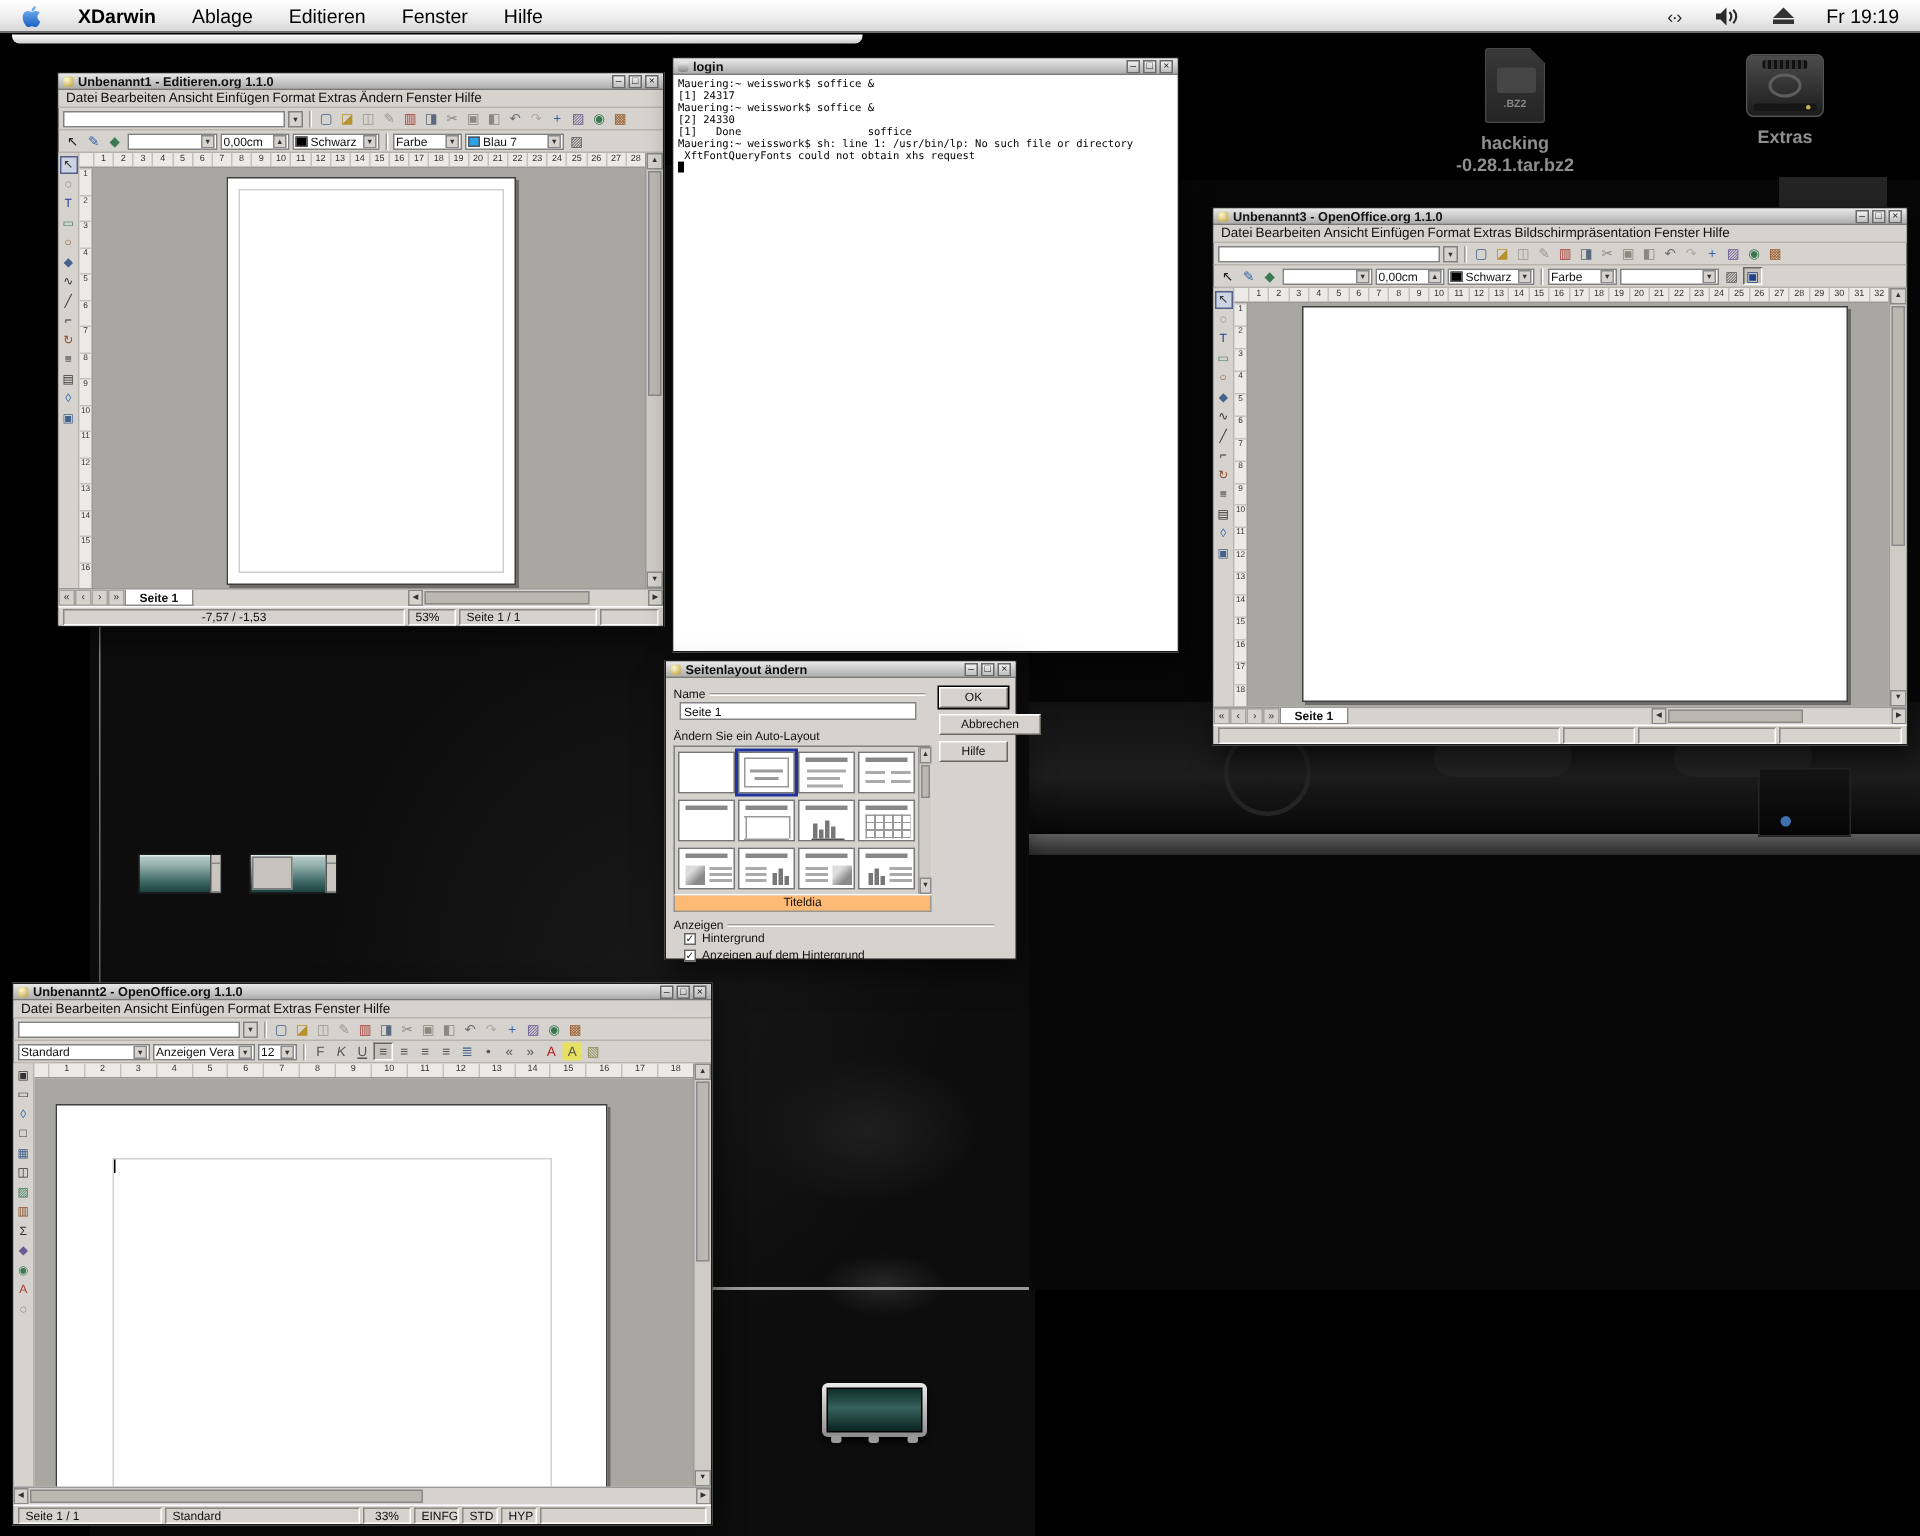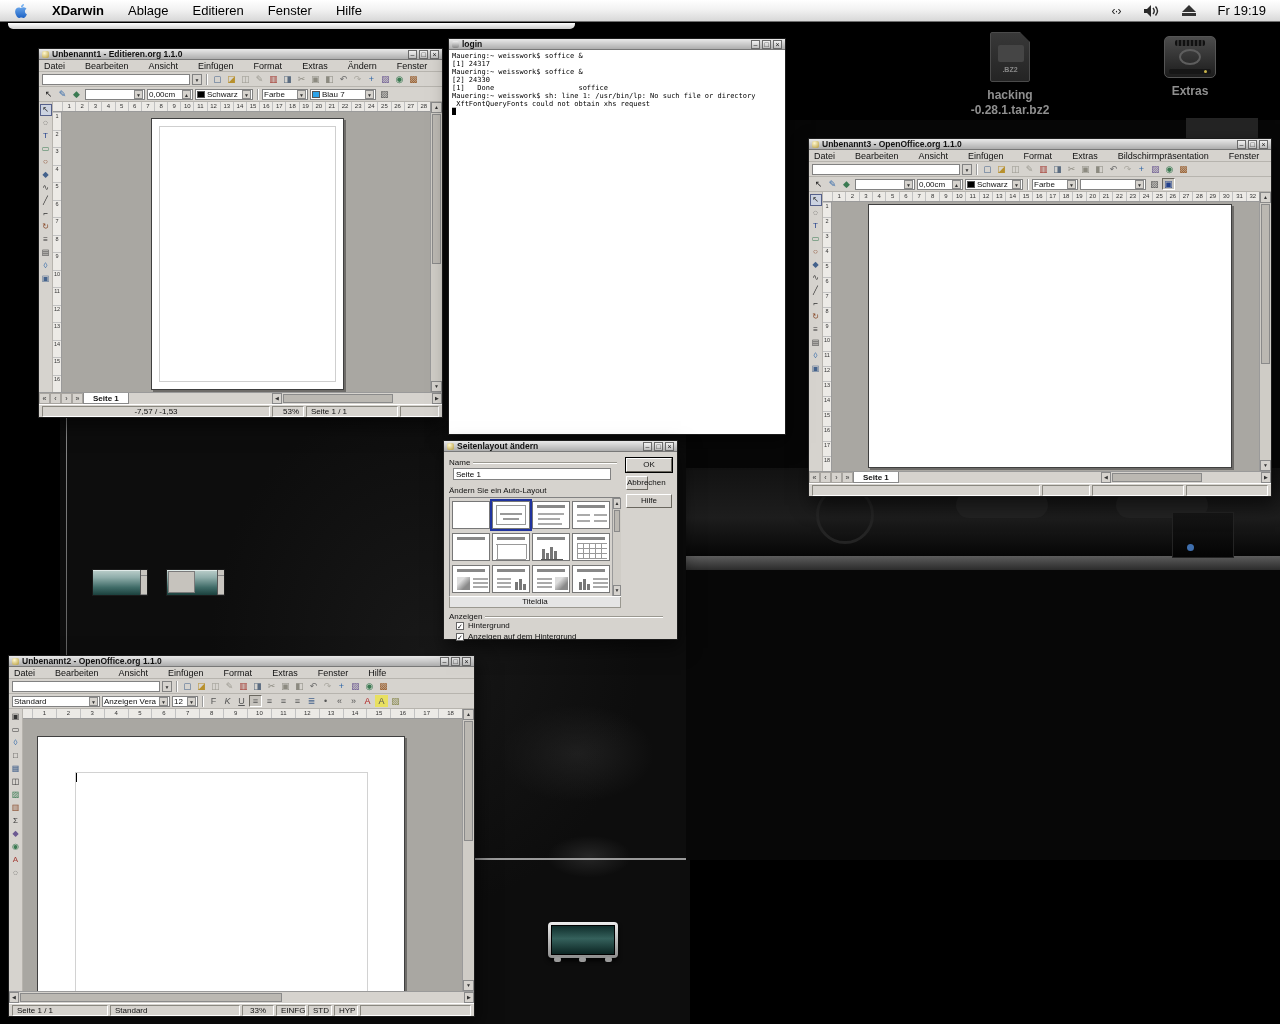--- a/index.html
+++ b/index.html
@@ -72,21 +72,21 @@
   
   .win{position:absolute;z-index:10;background:#d6d3ce;border:1px solid #1c1c1c;color:#111;
     display:flex;flex-direction:column;font-size:9px;box-shadow:3px 8px 18px rgba(0,0,0,.55)}
   .tbar{flex:0 0 11px;background:linear-gradient(#e9e9e9,#adadad);border-bottom:1px solid #787878;
     display:flex;align-items:center;padding:0 3px;gap:3px;overflow:hidden}
   .tico{width:7px;height:7px;border-radius:2px;background:radial-gradient(circle at 35% 30%,#fff8d0,#b59a3a);flex:0 0 7px}
   .ttext{font-weight:bold;font-size:8.5px;white-space:nowrap}
   .wbtns{margin-left:auto;display:flex;gap:2px}
   .wbtn{width:9px;height:9px;background:linear-gradient(#f2f2f2,#bdbdbd);border:1px solid #6a6a6a;
     font-size:7px;line-height:7px;text-align:center;color:#222}
-  .mrow{flex:0 0 12px;display:flex;align-items:center;gap:20px;padding:0 5px;
+  .mrow{flex:0 0 12px;display:flex;gap:2px;padding:0 5px;
     border-bottom:1px solid #b7b4ae;background:#d6d3ce;white-space:nowrap;overflow:hidden}
   .mitem{font-size:9px}
   .fbar,.obar{flex:0 0 15px;display:flex;align-items:center;gap:2px;padding:0 3px;border-bottom:1px solid #b7b4ae;overflow:hidden}
   .urlbox{width:148px;height:11px;background:#fff;border:1px solid #828282}
   .cbtn{width:10px;height:11px;background:#d6d3ce;border:1px solid #828282;font-size:5px;line-height:10px;text-align:center;color:#333}
   .vsep{width:1px;height:11px;background:#9a9a9a;box-shadow:1px 0 0 #fff;margin:0 2px;flex:0 0 1px}
   .iconrow{display:flex;gap:1px;align-items:center}
   .icon{width:13px;height:12px;display:flex;align-items:center;justify-content:center;
     font-size:9px;color:#555;border:1px solid transparent}
   .icon.sel{border-color:#6a675f #fff #fff #6a675f;background:#c6c3bd}
@@ -179,21 +179,21 @@
      background-position:50% 3px,4px 12px,4px 16px,4px 20px,22px 16px,26px 13px,30px 18px}
   .t11{background-image:linear-gradient(#888,#888),linear-gradient(#aaa,#aaa),linear-gradient(#aaa,#aaa),linear-gradient(#aaa,#aaa),linear-gradient(135deg,#ddd 30%,#8a8a8a 70%);
      background-size:28px 3px,15px 2px,15px 2px,15px 2px,13px 13px;
      background-position:50% 3px,4px 12px,4px 16px,4px 20px,22px 11px}
   .t12{background-image:linear-gradient(#888,#888),linear-gradient(#777,#777),linear-gradient(#777,#777),linear-gradient(#777,#777),linear-gradient(#aaa,#aaa),linear-gradient(#aaa,#aaa),linear-gradient(#aaa,#aaa);
      background-size:28px 3px,3px 8px,3px 11px,3px 6px,15px 2px,15px 2px,15px 2px;
      background-position:50% 3px,6px 16px,10px 13px,14px 18px,20px 12px,20px 16px,20px 20px}
   .dscroll{flex:0 0 9px;background:#cfccc6;border-left:1px solid #9a9a9a;display:flex;flex-direction:column}
   .dscroll .sbtn{flex:0 0 9px}
   .dscroll .sthumb{flex:0 0 22px}
-  .thumbcap{position:absolute;background:#e5e5e5;border:1px solid #9a9890;border-top:0;
+  .thumbcap{position:absolute;background:#fdba74;border:1px solid #9a9890;border-top:0;
     text-align:center;font-size:8px;line-height:10px}
   .btn{position:absolute;height:14px;background:#d6d3ce;border:1px solid;border-color:#fff #6a675f #6a675f #fff;
     font-size:8px;text-align:center;line-height:12px}
   .btn.default{box-shadow:0 0 0 1px #000}
   .cbrow{position:absolute;display:flex;align-items:center;gap:4px}
   .cbx{width:8px;height:8px;background:#fff;border:1px solid #666;font-size:7px;line-height:7px;text-align:center}
   .it{font-style:italic}.un{text-decoration:underline}
 </style>
 </head>
 <body>
@@ -479,21 +479,21 @@
     <span class="tabfill"></span>
     <span class="hscroll" style="width:170px">
       <span class="sbtn">◀</span>
       <span class="hthumb" style="width:110px"></span>
       <span class="tabfill"></span>
       <span class="sbtn">▶</span>
     </span>
   </div>
   <div class="statusbar">
     <span class="seg" style="width:228px;text-align:center">-7,57 / -1,53</span>
-    <span class="seg" style="width:32px;text-align:right">53%</span>
+    <span class="seg" style="width:32px;text-align:left">53%</span>
     <span class="seg" style="width:92px">Seite 1 / 1</span>
     <span class="seg segfill"></span>
   </div>
 </div>
 
 <div class="win" id="win-impress">
   <div class="tbar">
     <span class="tico"></span>
     <span class="ttext">Unbenannt3 - OpenOffice.org 1.1.0</span>
     <span class="wbtns">
@@ -723,21 +723,21 @@
     </div>
     <div class="cbrow" style="left:12px;top:169px">
       <span class="cbx">✓</span>
       <span>Hintergrund</span>
     </div>
     <div class="cbrow" style="left:12px;top:180px">
       <span class="cbx">✓</span>
       <span>Anzeigen auf dem Hintergrund</span>
     </div>
     <span class="btn default" style="left:182px;top:6px;width:46px">OK</span>
-    <span class="btn" style="left:182px;top:24px;width:22px">Abbrechen</span>
+    <span class="btn" style="left:182px;top:24px;width:68px">Abbrechen</span>
     <span class="btn" style="left:182px;top:42px;width:46px">Hilfe</span>
   </div>
 </div>
 
 <div class="win" id="win-writer">
   <div class="tbar">
     <span class="tico"></span>
     <span class="ttext">Unbenannt2 - OpenOffice.org 1.1.0</span>
     <span class="wbtns">
       <span class="wbtn">–</span>

